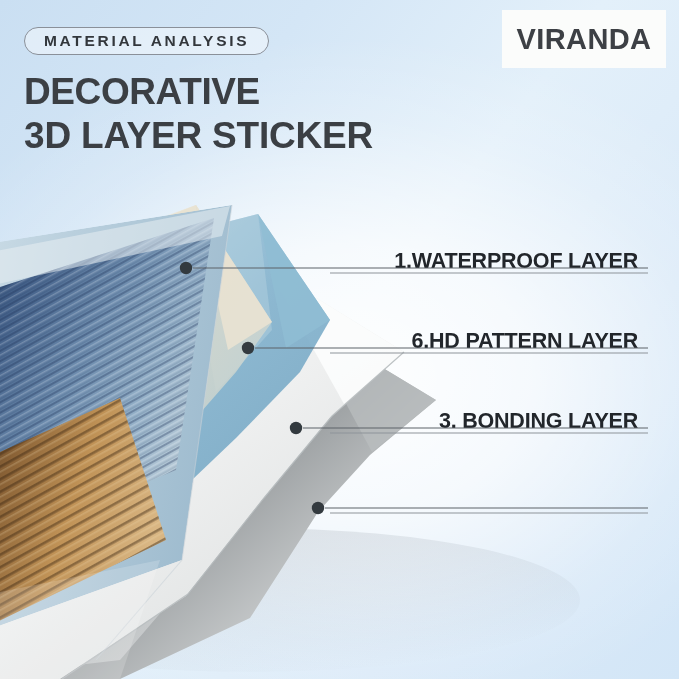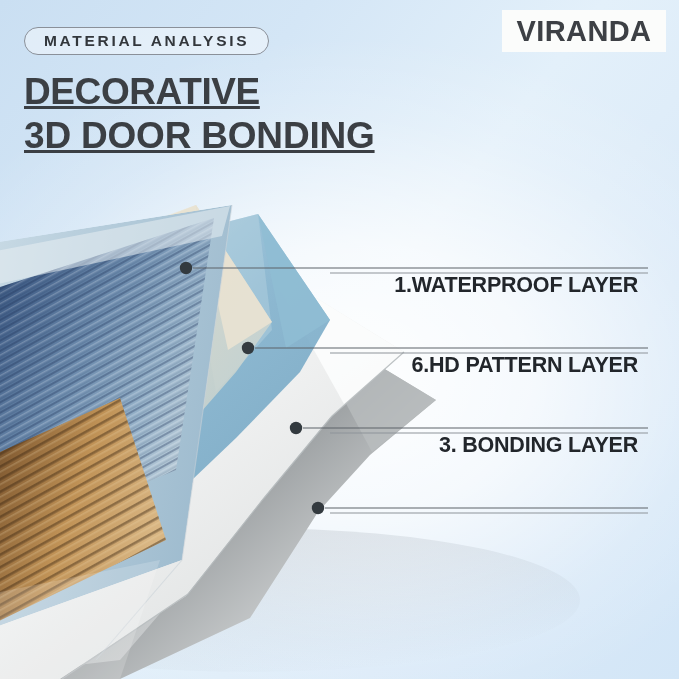--- a/index.html
+++ b/index.html
@@ -63,49 +63,47 @@
   .headline {
     position: absolute;
     left: 24px;
     top: 70px;
     color: #3b3f44;
     font-weight: bold;
     font-size: 37px;
     line-height: 44px;
     letter-spacing: -0.4px;
     white-space: nowrap;
-    text-decoration: underline;
   }
   .headline .l2 { letter-spacing: -0.2px; }
 
   .brand-box {
     position: absolute;
     left: 502px;
     top: 10px;
     width: 164px;
-    height: 42px;
+    height: 58px;
     background: #fbfcfb;
     display: flex;
     align-items: center;
     justify-content: center;
   }
   .brand-box span {
     font-size: 29px;
     font-weight: bold;
     color: #3d4045;
     letter-spacing: 0.4px;
   }
 
   
   .callout {
     position: absolute;
     right: 41px;
     text-align: right;
     white-space: nowrap;
-    margin-top: 24px;
   }
   .callout .ctext {
     display: block;
     font-size: 21.5px;
     font-weight: bold;
     color: #22262b;
     letter-spacing: -0.2px;
     line-height: 24px;
   }
 
@@ -249,21 +247,21 @@
 
     <path d="M -40,600 L 160,560 L 120,679 L -40,679 Z" fill="#ffffff" opacity="0.18"></path>
   </svg>
 
   <div class="eyebrow-pill">
     <span>MATERIAL ANALYSIS</span>
   </div>
 
   <div class="headline">
     <div class="l1">DECORATIVE</div>
-    <div class="l2">3D DOOR BONDING</div>
+    <div class="l2">3D LAYER STICKER</div>
   </div>
 
   <div class="brand-box">
     <span>VIRANDA</span>
   </div>
 
   <div class="callout" id="co0" style="top: 249px;">
     <span class="ctext">1.WATERPROOF LAYER</span>
   </div>
   <div class="callout" id="co1" style="top: 329px;">

